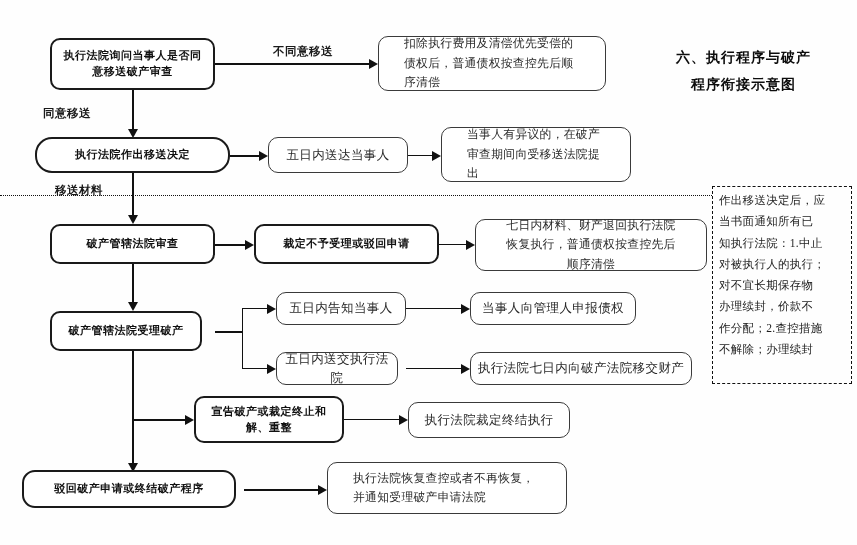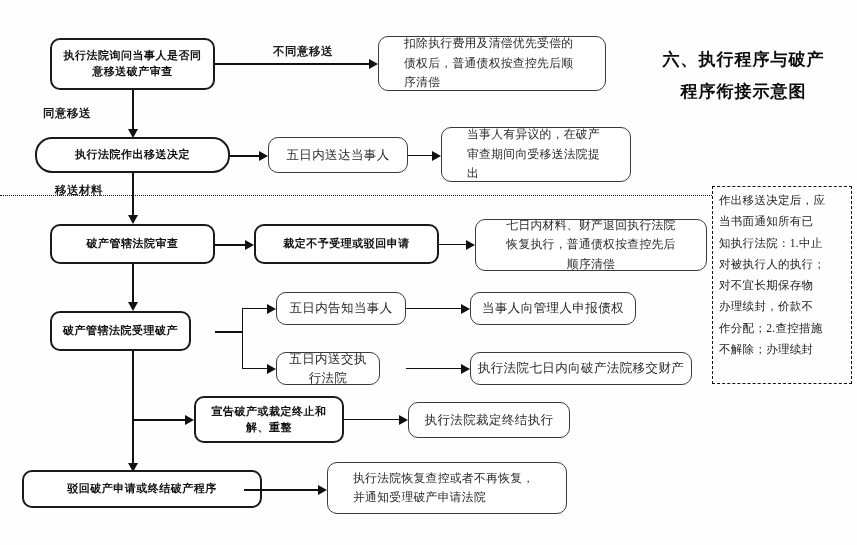--- a/index.html
+++ b/index.html
@@ -58,21 +58,21 @@
     line-height: 1.65;
     justify-content: flex-start;
     letter-spacing: .3px;
   }
 
   
   .title {
     position: absolute;
     text-align: center;
     font-weight: bold;
-    font-size: 17px;
+    font-size: 14px;
     color: #0d0d0d;
     line-height: 1.9;
     letter-spacing: 1px;
   }
 
   
   .edge-label {
     position: absolute;
     font-size: 11.5px;
     font-weight: bold;
@@ -201,42 +201,42 @@
   <div class="line-h thin" style="left:439px; top:244px; width:30px;"></div>
   <div class="arrow-r" style="left:466px; top:240px;"></div>
 
   <div class="node detail" style="left:475px; top:219px; width:232px; height:52px;text-align:center;">
     <span>七日内材料、财产退回执行法院恢复执行，普通债权按查控先后顺序清偿</span>
   </div>
 
   <div class="line-v" style="left:132px; top:264px; height:42px;"></div>
   <div class="arrow-d" style="left:128px; top:302px;"></div>
 
-  <div class="node primary" style="left:50px; top:311px; width:141px; height:40px;">
+  <div class="node primary" style="left:50px; top:311px; width:152px; height:40px;">
     <span>破产管辖法院受理破产</span>
   </div>
 
   <div class="line-h" style="left:215px; top:331px; width:28px;"></div>
   <div class="line-v thin" style="left:242px; top:308px; height:60px;"></div>
 
   <div class="line-h thin" style="left:242px; top:308px; width:28px;"></div>
   <div class="arrow-r" style="left:267px; top:304px;"></div>
   <div class="node sub" style="left:276px; top:292px; width:130px; height:33px;">
     <span>五日内告知当事人</span>
   </div>
 
   <div class="line-h thin" style="left:406px; top:308px; width:58px;"></div>
   <div class="arrow-r" style="left:461px; top:304px;"></div>
   <div class="node sub" style="left:470px; top:292px; width:166px; height:33px;">
     <span>当事人向管理人申报债权</span>
   </div>
 
   <div class="line-h thin" style="left:242px; top:368px; width:28px;"></div>
   <div class="arrow-r" style="left:267px; top:364px;"></div>
-  <div class="node sub" style="left:276px; top:352px; width:104px; height:33px;">
+  <div class="node sub" style="left:276px; top:352px; width:122px; height:33px;">
     <span>五日内送交执行法院</span>
   </div>
 
   <div class="line-h thin" style="left:406px; top:368px; width:58px;"></div>
   <div class="arrow-r" style="left:461px; top:364px;"></div>
   <div class="node sub" style="left:470px; top:352px; width:222px; height:33px;">
     <span>执行法院七日内向破产法院移交财产</span>
   </div>
 
   <div class="line-v" style="left:132px; top:351px; height:116px;"></div>
@@ -250,21 +250,21 @@
 
   <div class="line-h thin" style="left:344px; top:419px; width:58px;"></div>
   <div class="arrow-r" style="left:399px; top:415px;"></div>
 
   <div class="node sub" style="left:408px; top:402px; width:162px; height:36px;">
     <span>执行法院裁定终结执行</span>
   </div>
 
   <div class="arrow-d" style="left:128px; top:463px;"></div>
 
-  <div class="node primary" style="left:22px; top:470px; width:240px; height:38px;">
+  <div class="node primary" style="left:22px; top:470px; width:214px; height:38px;border-radius:13px;">
     <span>驳回破产申请或终结破产程序</span>
   </div>
 
   <div class="line-h" style="left:244px; top:489px; width:77px;"></div>
   <div class="arrow-r" style="left:318px; top:485px;"></div>
 
   <div class="node detail" style="left:327px; top:462px; width:240px; height:52px;">
     <span>执行法院恢复查控或者不再恢复，并通知受理破产申请法院</span>
   </div>
 

